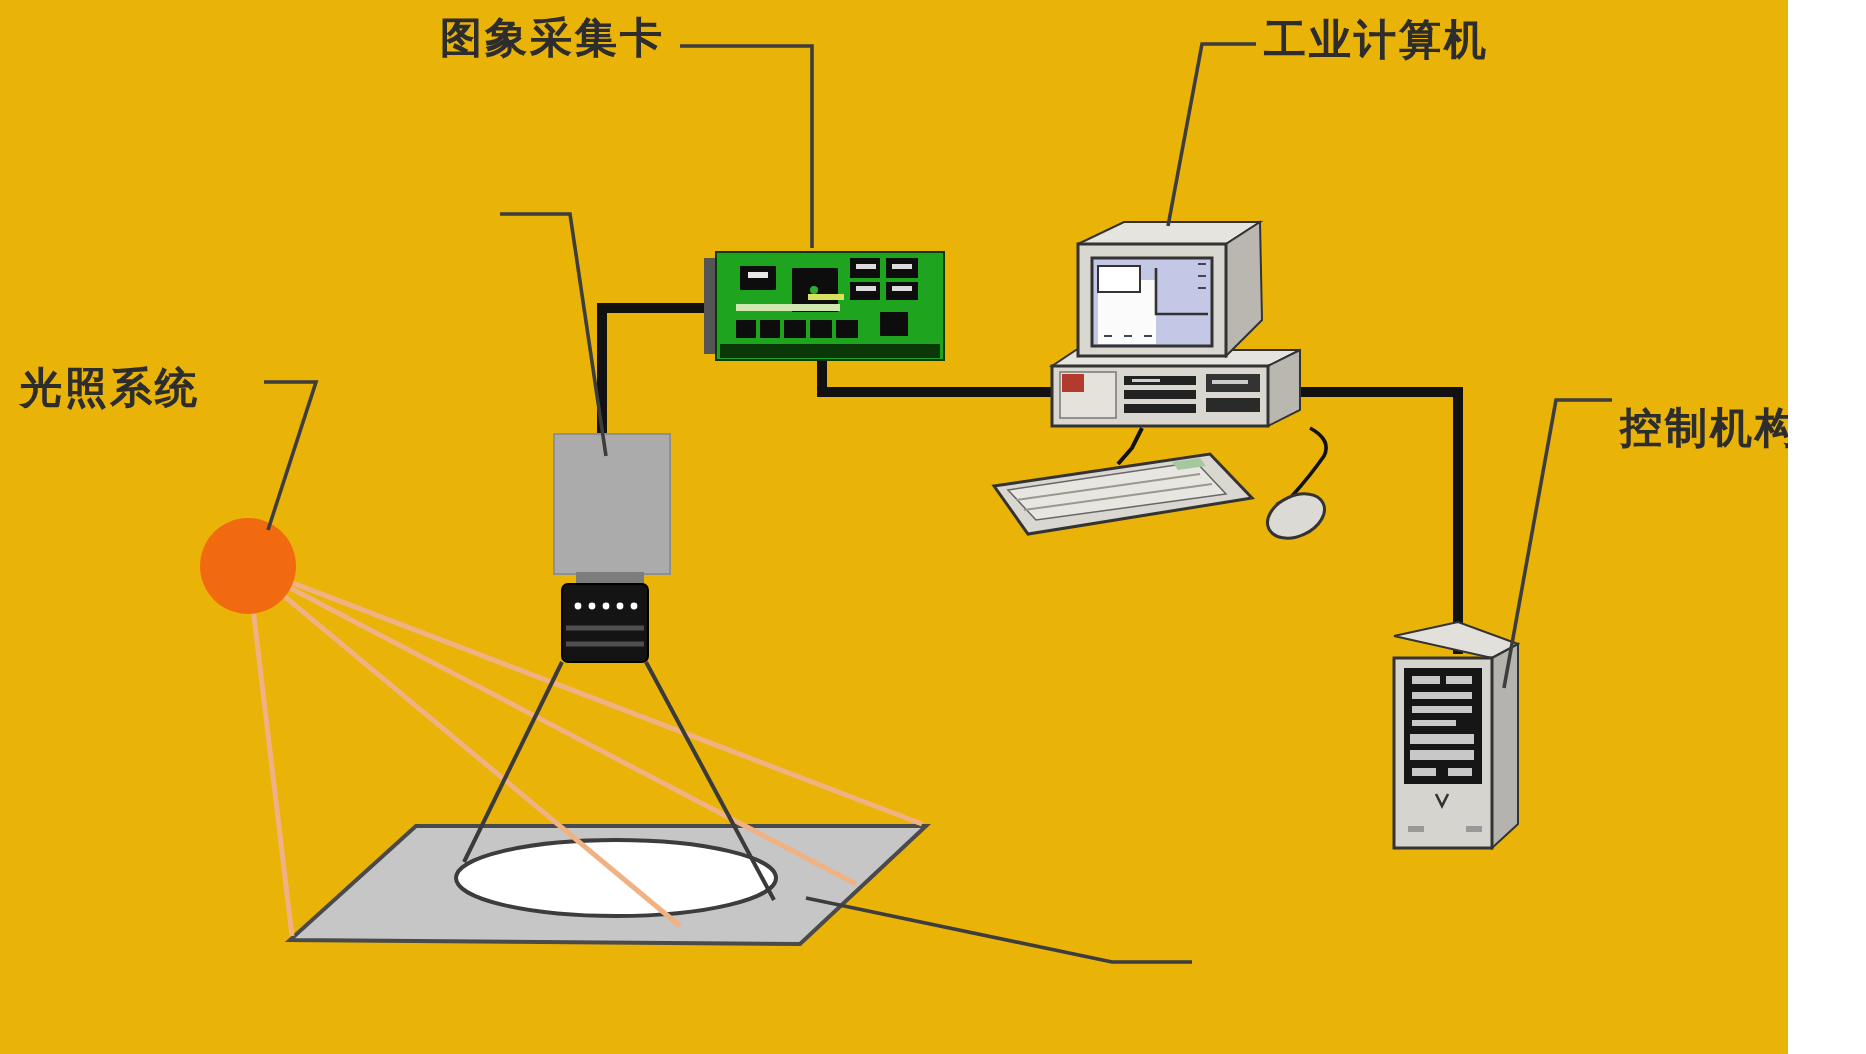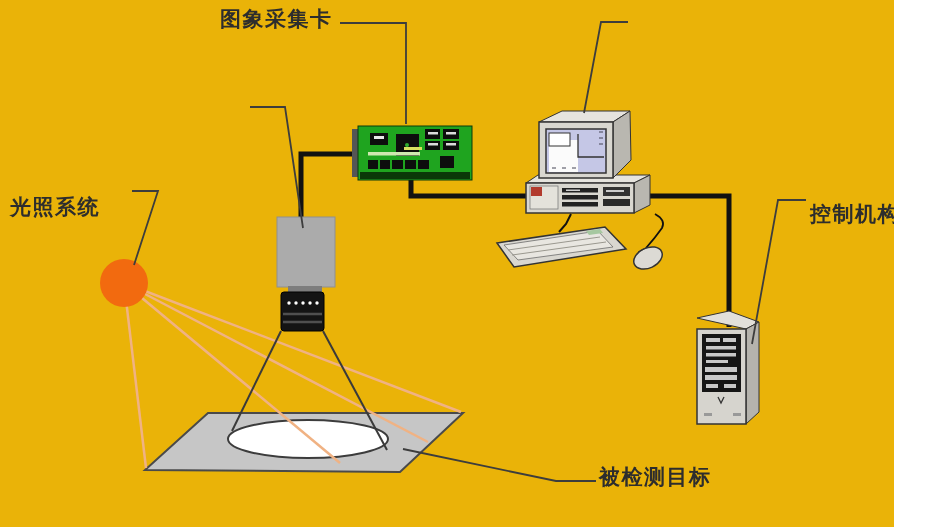--- a/index.html
+++ b/index.html
@@ -8,21 +8,21 @@
     font-family:"DejaVu Sans","Liberation Sans",sans-serif;overflow:hidden;
   }
   .stage svg{position:absolute;left:0;top:0;}
   .diagram-label{
     position:absolute;white-space:nowrap;color:#2d2d2d;
     font-size:21px;font-weight:600;letter-spacing:1.5px;line-height:1.1;
   }
   #lbl-capture-card{left:220px;top:8px;}
   #lbl-industrial-computer{left:632px;top:9px;}
   #lbl-ccd-camera{left:124px;top:94px;letter-spacing:0.5px;}
-  #lbl-lighting-system{left:10px;top:196px;}
+  #lbl-lighting-system{left:10px;top:183px;}
   #lbl-control-mechanism{left:810px;top:187px;margin-top:16px;}
   #lbl-inspection-target{left:599px;top:466px;}
 </style>
 </head>
 <body>
 
 <div class="stage">
 
 <svg width="933" height="527" viewBox="0 0 933 527">
 
@@ -172,16 +172,16 @@
     <polyline points="340,23 406,23 406,124"></polyline>
     <polyline points="628,22 601,22 584,113"></polyline>
     <polyline points="250,107 285,107 303,228"></polyline>
     <polyline points="132,191 158,191 134,265"></polyline>
     <polyline points="806,200 778,200 752,344"></polyline>
     <polyline points="403,449 556,481 596,481"></polyline>
   </g>
 </svg>
 
   <div class="diagram-label" id="lbl-capture-card">图象采集卡</div>
+  <div class="diagram-label" id="lbl-industrial-computer">工业计算机</div>
   <div class="diagram-label" id="lbl-lighting-system">光照系统</div>
   <div class="diagram-label" id="lbl-control-mechanism">控制机构</div>
-  <div class="diagram-label" id="lbl-inspection-target">被检测目标</div>
 </div>
 
 </body></html>

